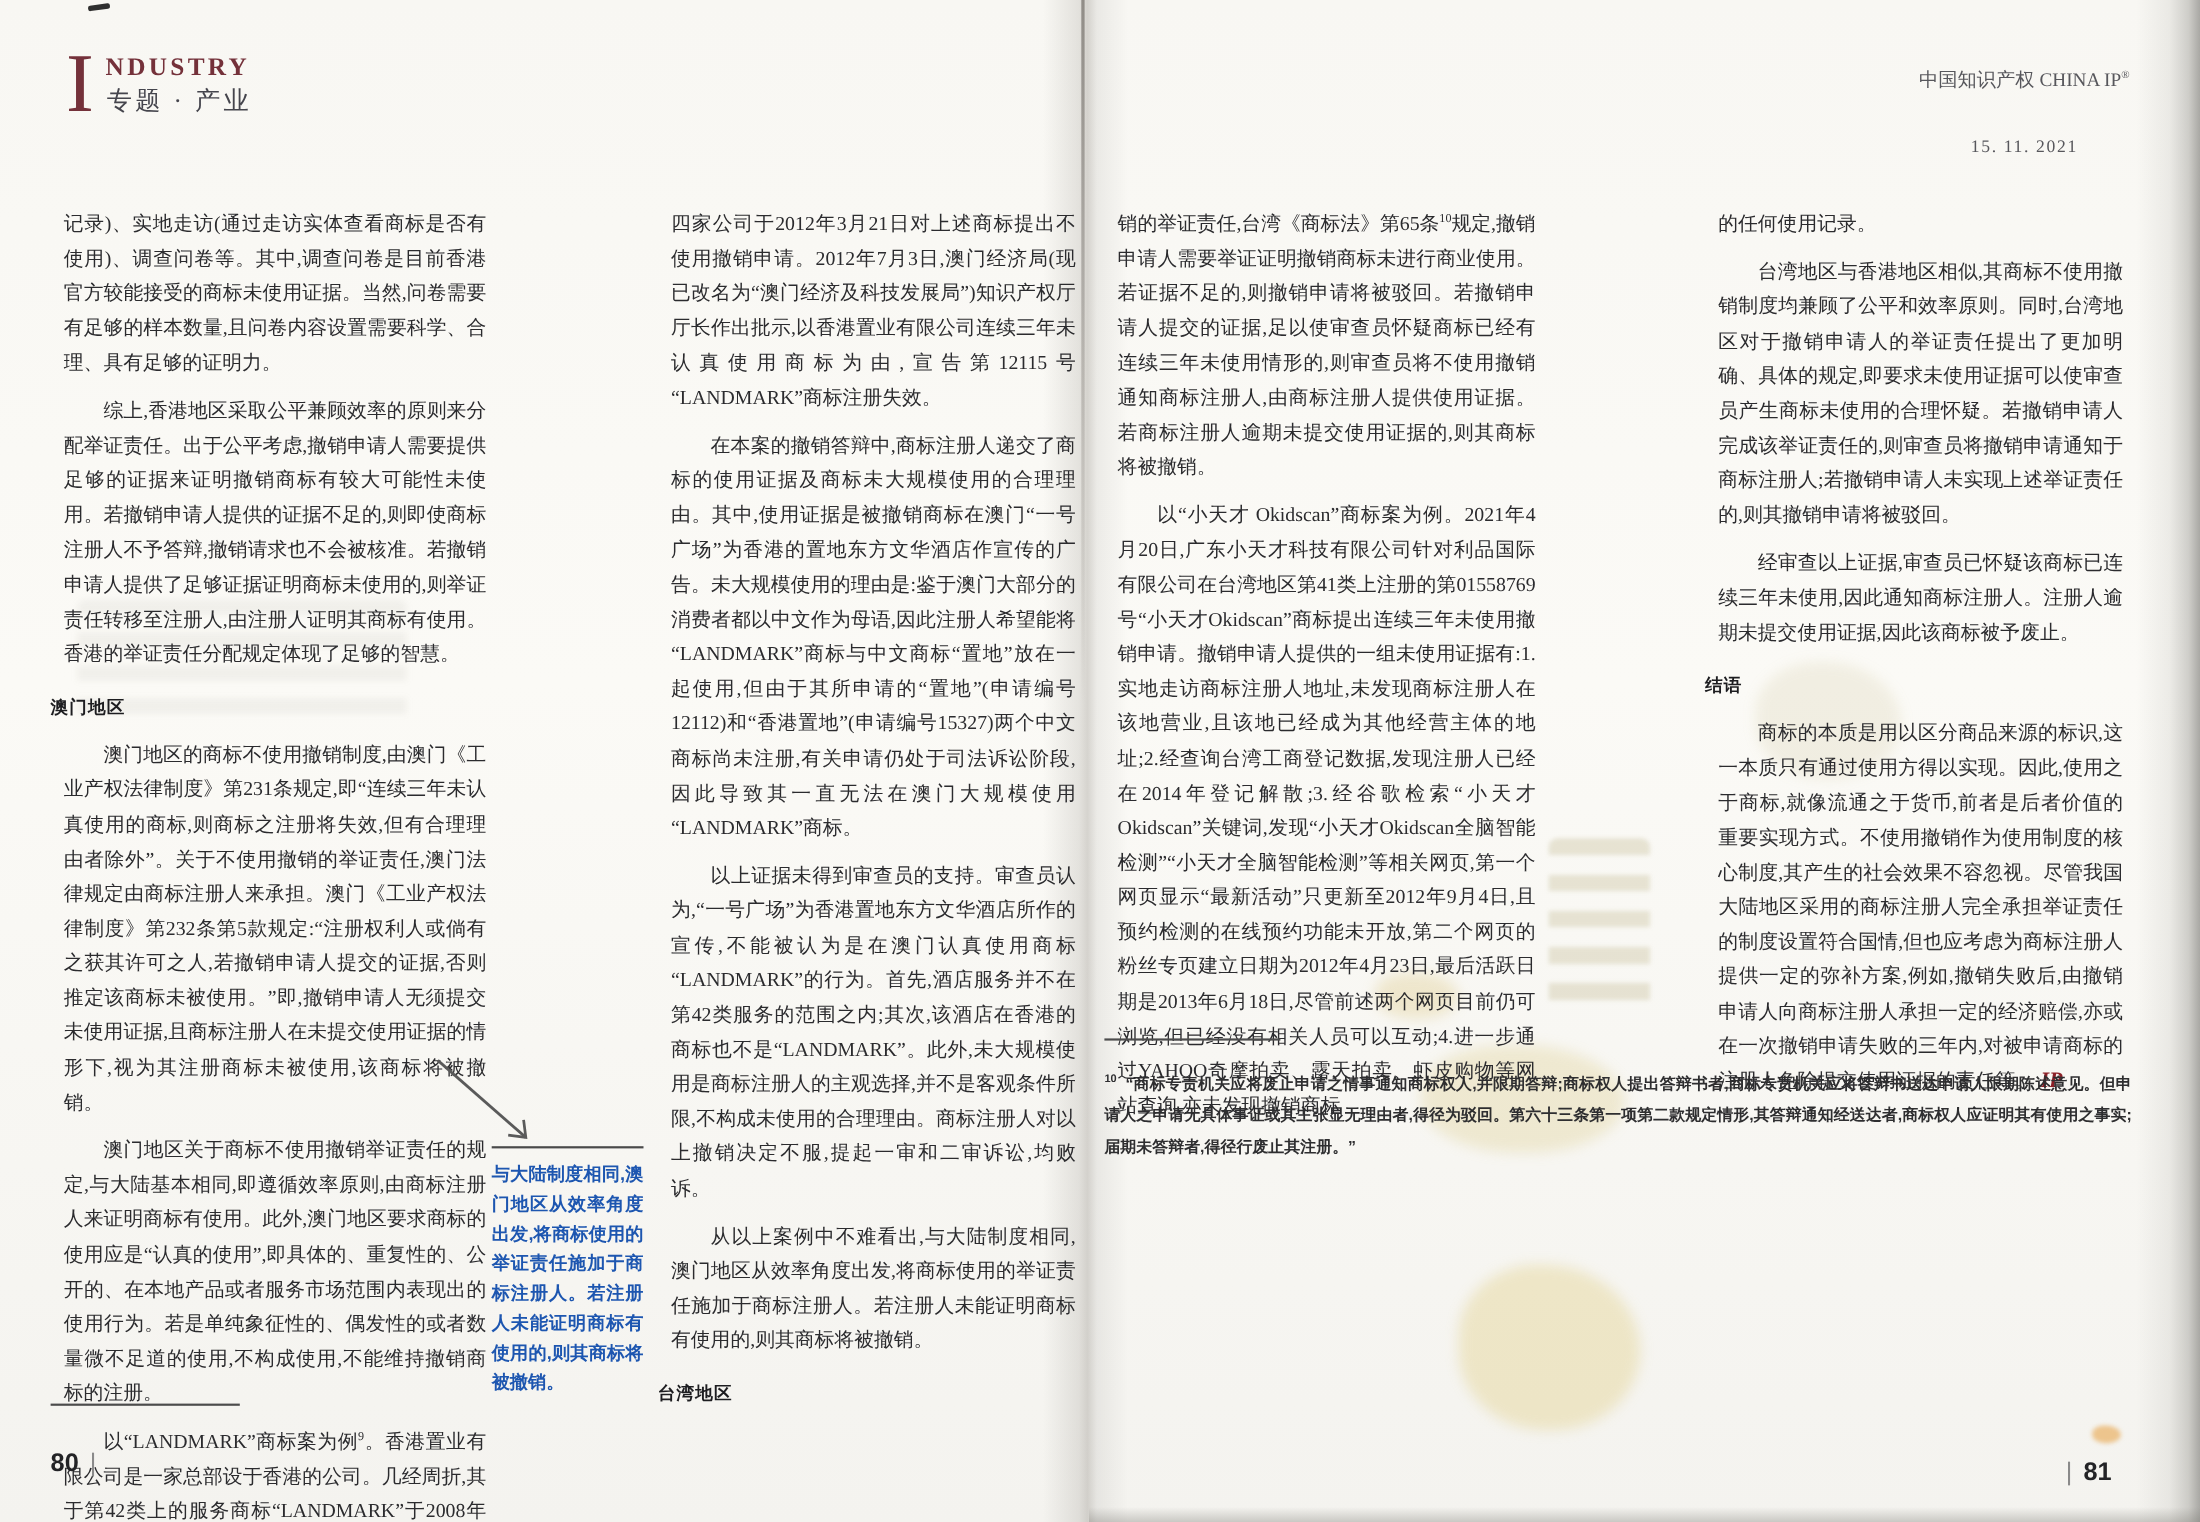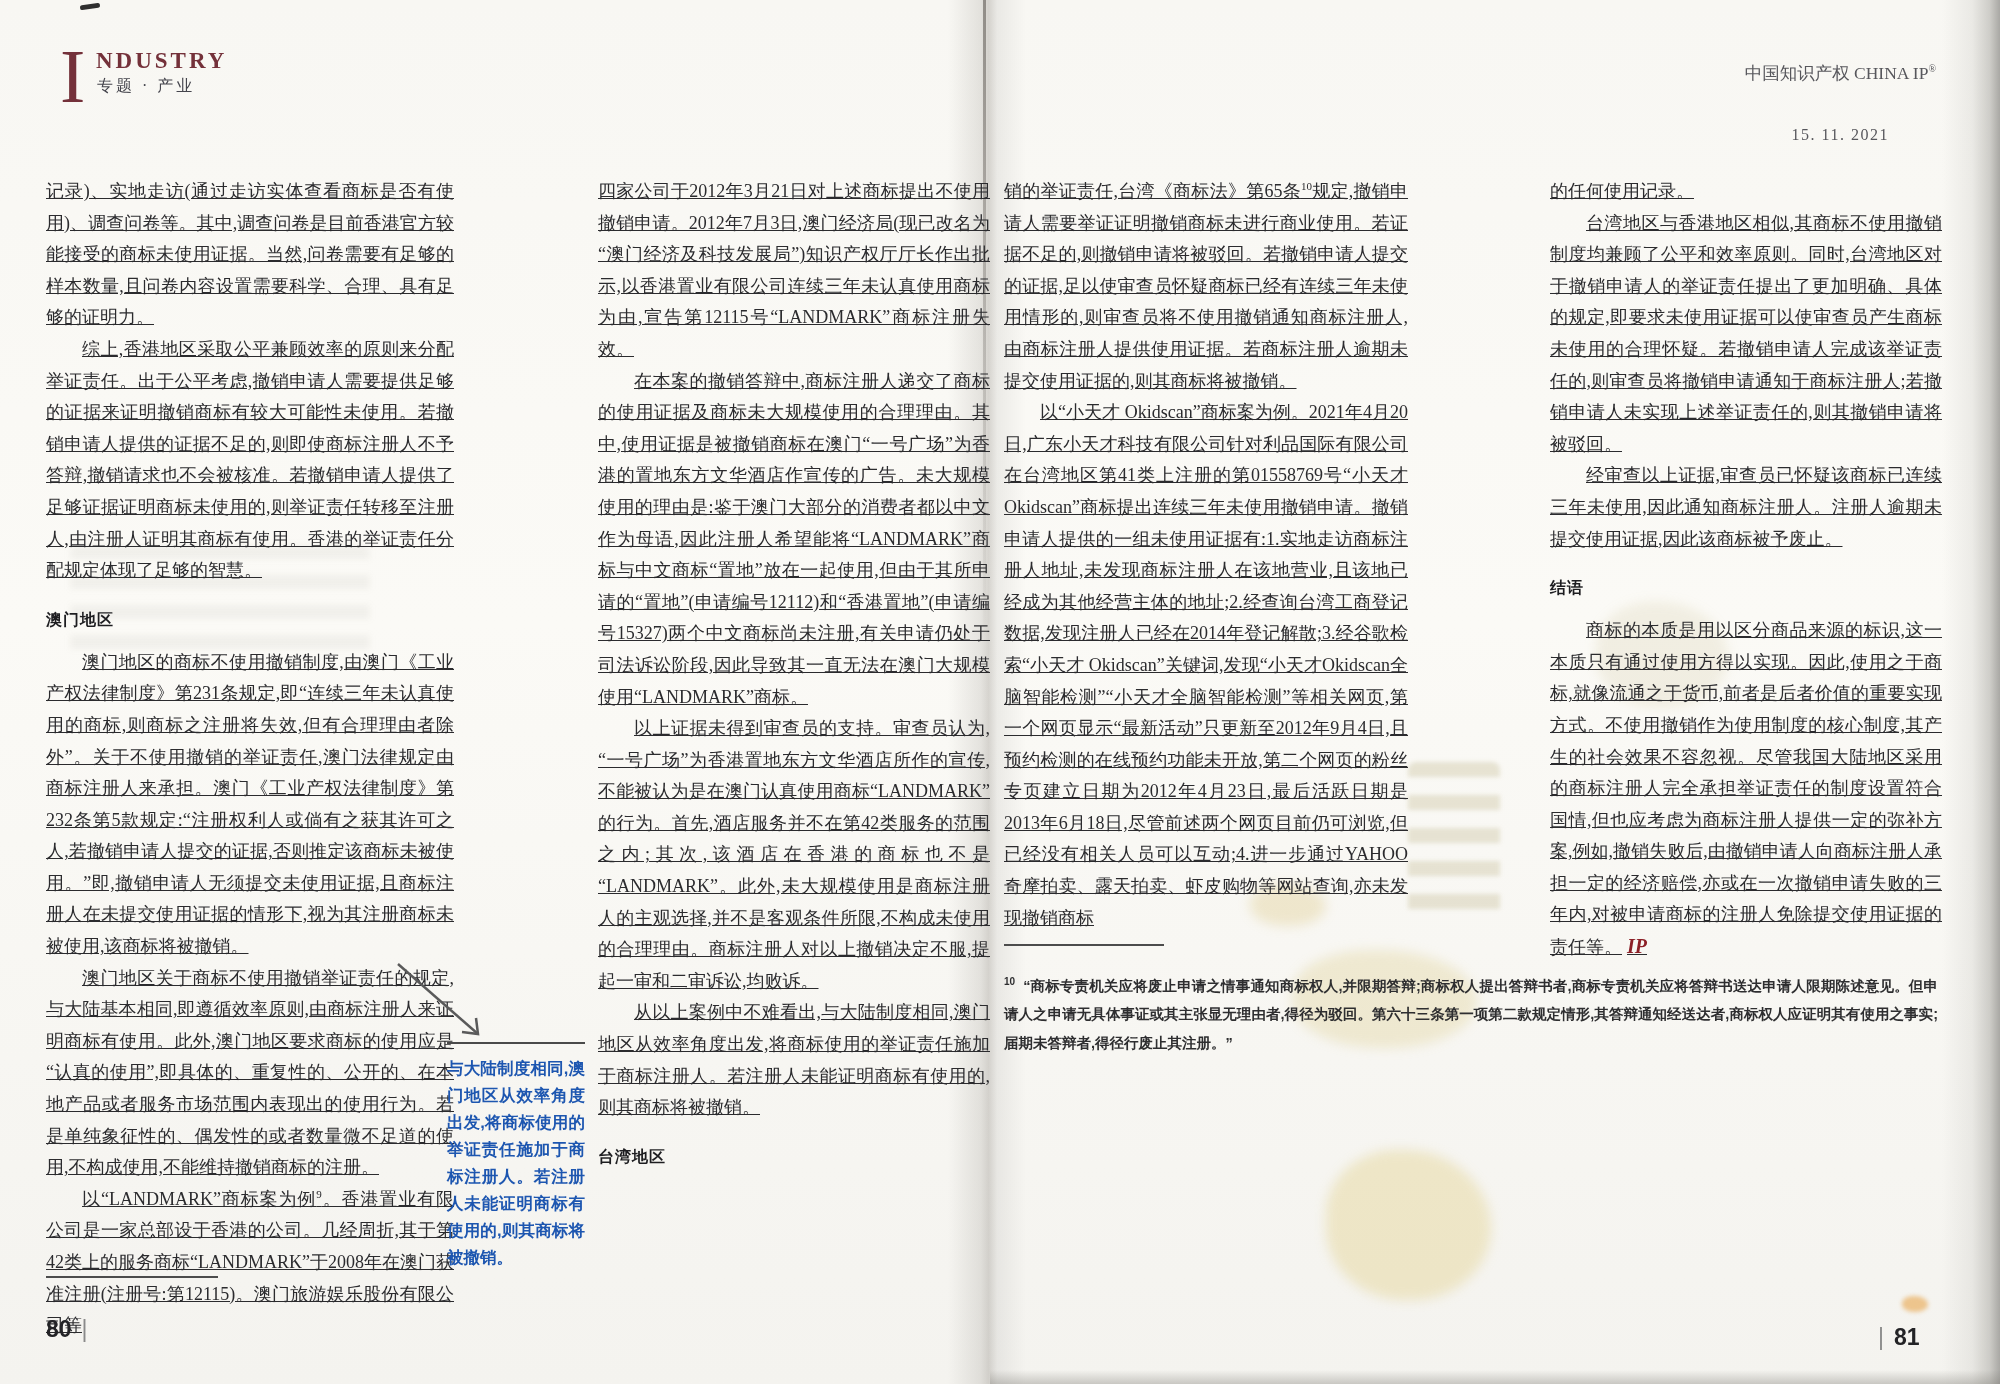--- a/index.html
+++ b/index.html
@@ -19,27 +19,27 @@
     background:linear-gradient(0deg,rgba(120,118,112,0.35),rgba(0,0,0,0));}
   .speck{position:absolute;left:80px;top:4px;width:20px;height:5px;background:#2f2f2f;transform:rotate(-8deg);border-radius:2px;}
   .blob{position:absolute;filter:blur(6px);border-radius:45% 55% 50% 50%;}
   .ghostcol{position:absolute;filter:blur(2px);border-radius:8px;
     background:repeating-linear-gradient(180deg,rgba(146,130,58,0.18) 0 15px,rgba(146,130,58,0) 15px 33px);}
   .ghostgray{position:absolute;filter:blur(3px);border-radius:8px;
     background:repeating-linear-gradient(180deg,rgba(120,118,108,0.07) 0 14px,rgba(0,0,0,0) 14px 30px);}
   
   .hdr-initial{position:absolute;left:60px;top:38px;font-size:76px;line-height:1;color:#74313a;font-family:"Liberation Serif",serif;}
   .hdr-en{position:absolute;left:96px;top:48px;font-size:23px;letter-spacing:3px;color:#74313a;font-family:"Liberation Serif",serif;font-weight:bold;}
-  .hdr-cn{position:absolute;left:97px;top:76px;font-size:16px;letter-spacing:3px;color:#45454d;}
+  .hdr-cn{position:absolute;left:97px;top:76px;font-size:23px;letter-spacing:3px;color:#45454d;}
   .hdr-right{position:absolute;right:64px;top:54px;text-align:center;color:#57575c;font-size:17.5px;line-height:29px;}
   .hdr-right .date{font-size:16px;letter-spacing:1.5px;margin-top:32px;}
   .hdr-right sup{font-size:10px;}
   
   .column{position:absolute;top:176px;font-size:18px;line-height:31.6px;text-align:justify;text-justify:inter-ideograph;}
-  .column p{margin:0;text-indent:2em;text-decoration:underline;}
+  .column p{margin:12px;text-indent:2em;}
   .column p.cont{text-indent:0;}
   .column h2.sec{font-family:"Liberation Sans","DejaVu Sans",sans-serif;font-size:16px;line-height:30px;margin:18px 0 12px;color:#1d1d20;letter-spacing:1px;}
   #col1{left:46px;width:408px;}
   #col2{left:598px;width:392px;}
   #col3{left:1004px;width:404px;}
   #col4{left:1550px;width:392px;}
   sup.fn{font-size:11px;line-height:0;}
   .endmark{color:#8c2027;font-weight:bold;font-style:italic;font-size:20px;padding-left:5px;font-family:"Liberation Serif",serif;}
   
   .pullquote{position:absolute;left:447px;top:1042px;width:138px;border-top:2px solid #4a4a4a;padding-top:11px;

